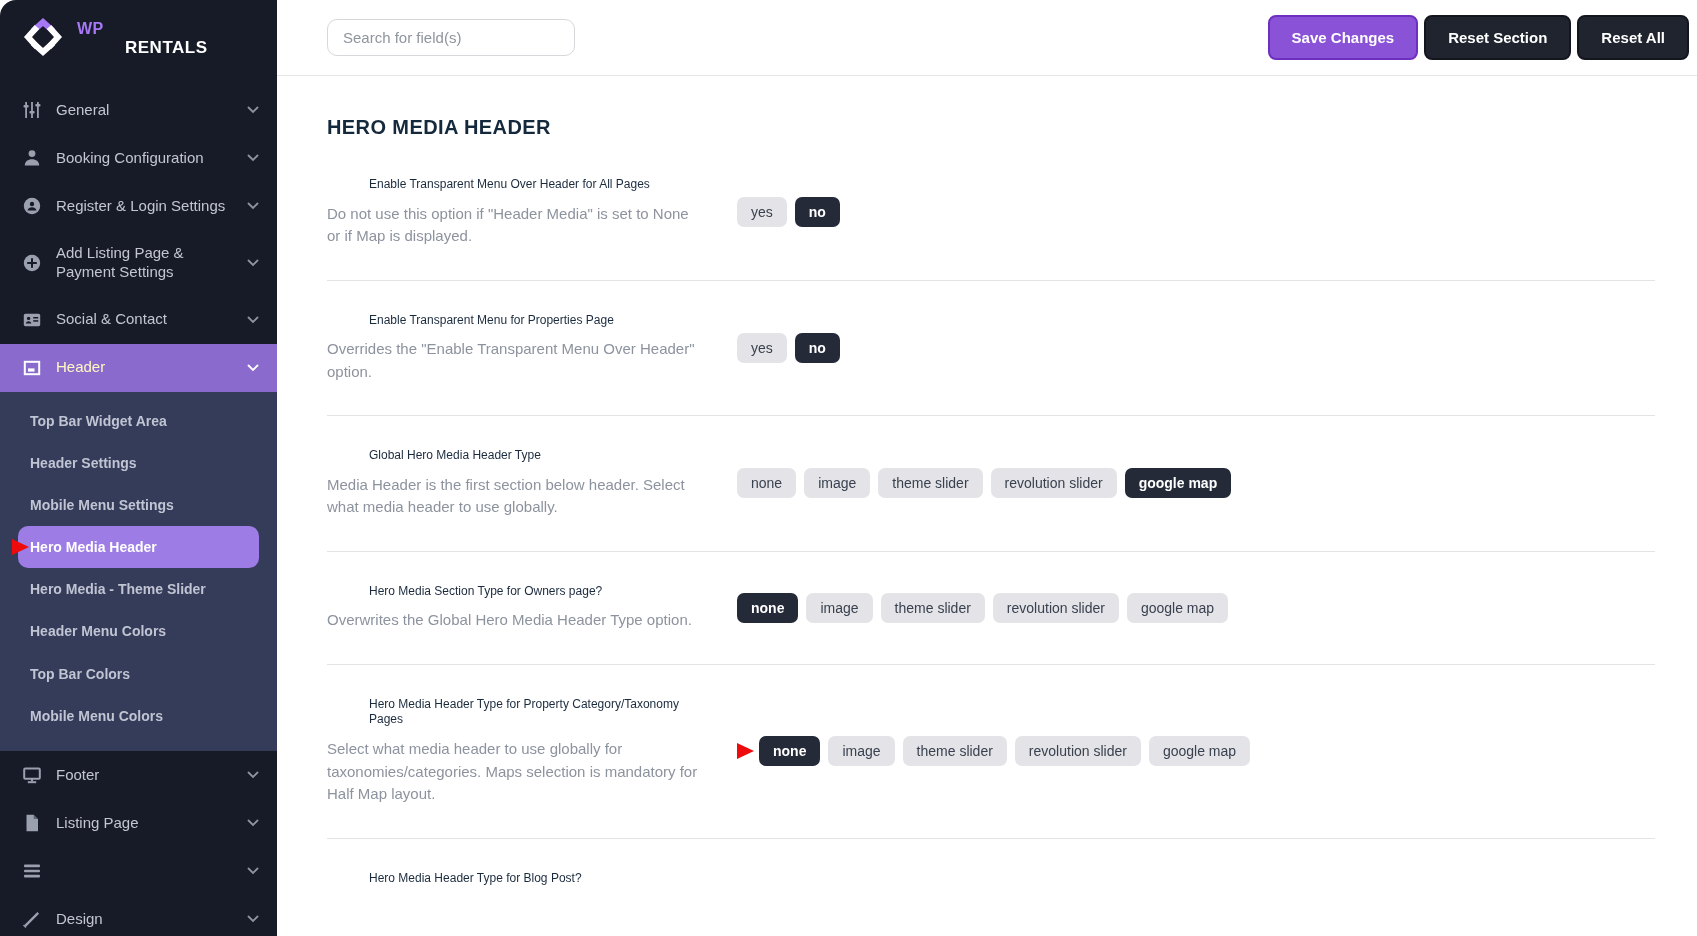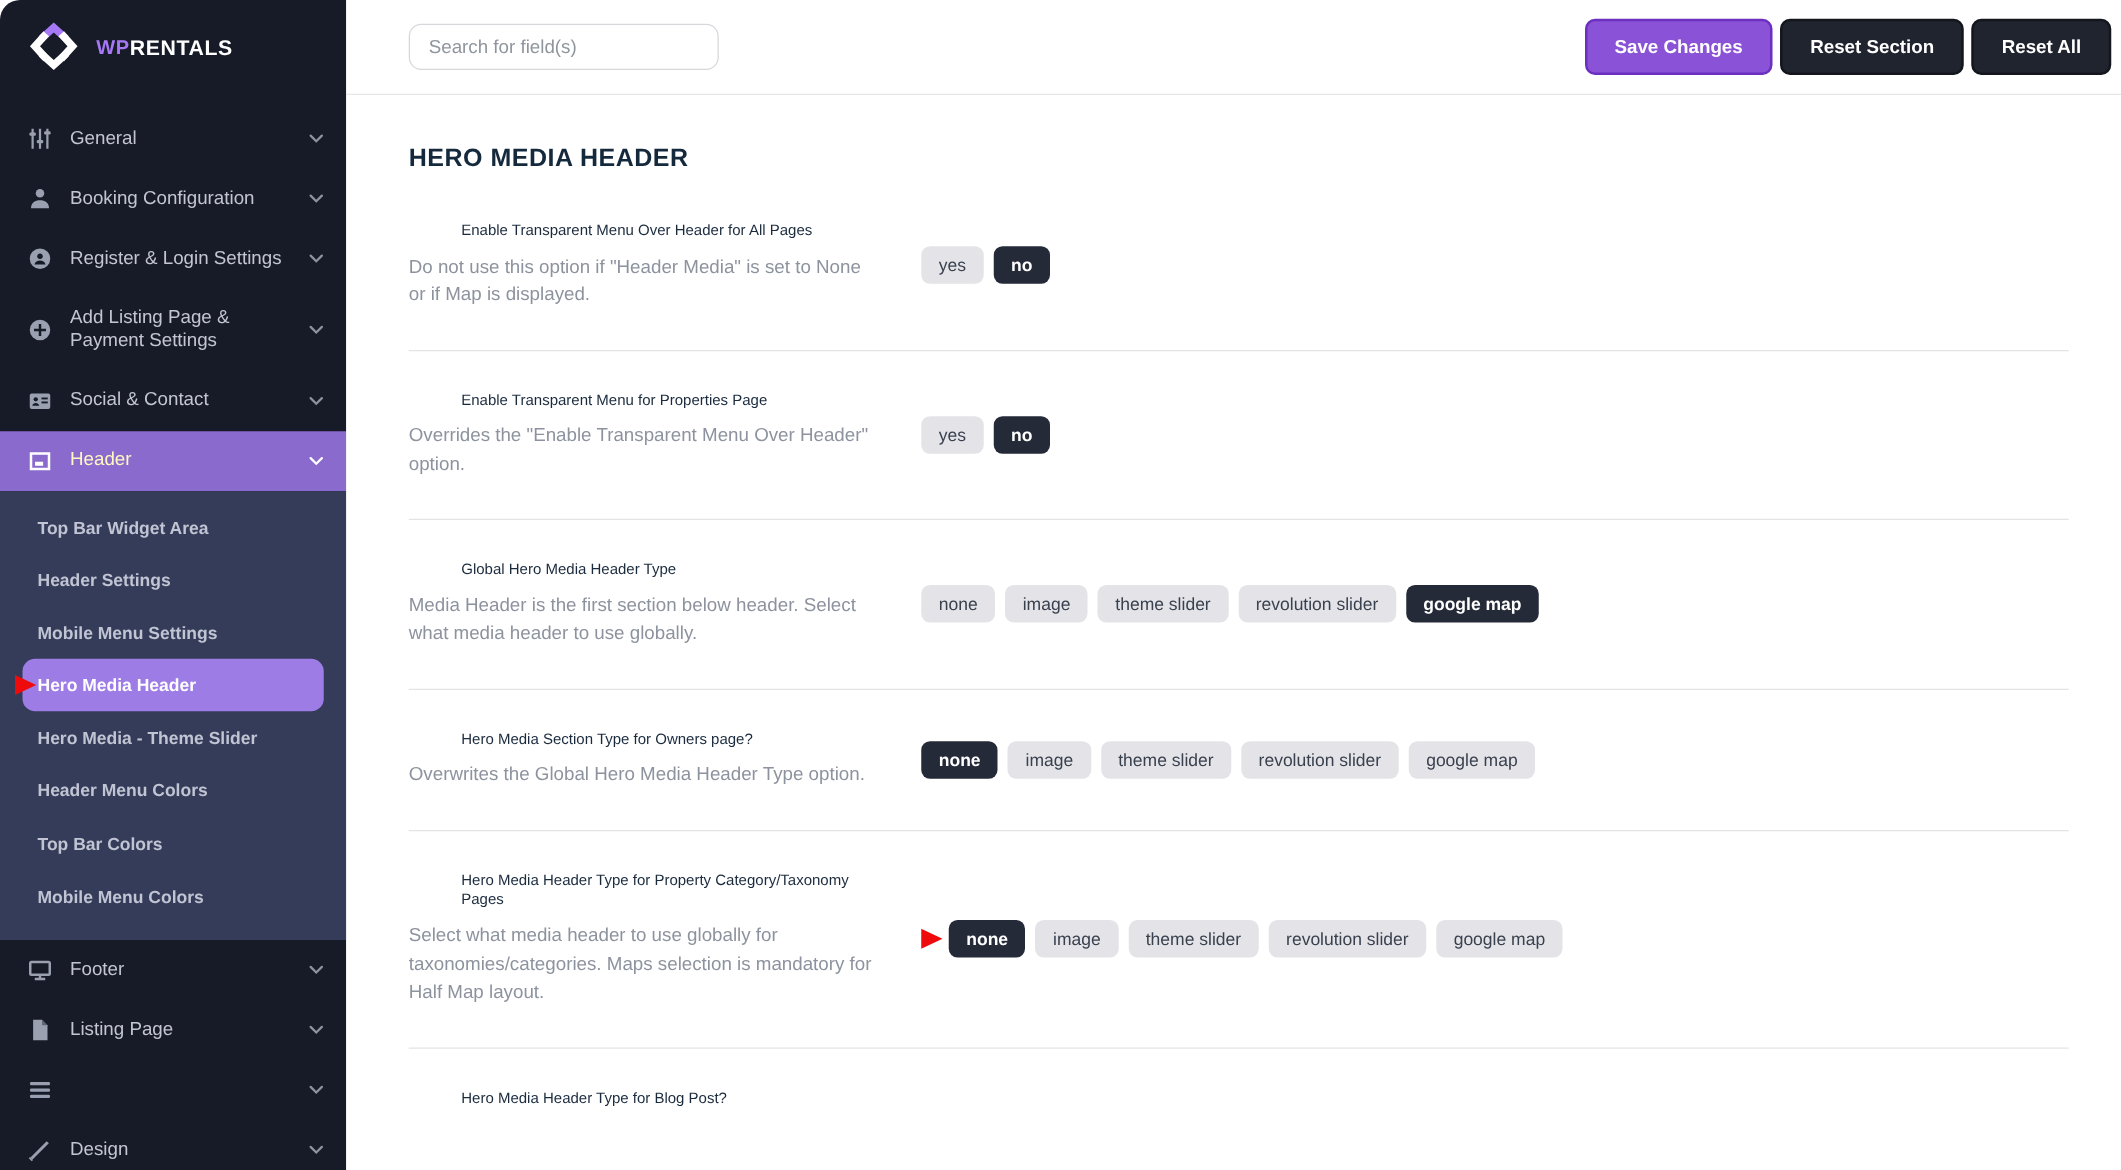--- a/index.html
+++ b/index.html
@@ -4,23 +4,23 @@
 <style>
   * { margin:0; padding:0; box-sizing:border-box; }
   html,body { width:1697px; height:936px; overflow:hidden; background:#fff;
     font-family:"Liberation Sans", sans-serif; }
   .app { display:flex; width:1697px; height:936px; }
 
   
   .sidebar { width:277px; flex-shrink:0; background:var(--sidebar-bg,#171b27);
     border-top-left-radius:16px; color:#c3c6d2; overflow:hidden; }
   .logo { display:flex; align-items:center; gap:13px; padding:16px 20px 24px 22px; }
-  .logo-text { display:flex; flex-direction:row; line-height:1.2; }
+  .logo-text { display:flex; flex-direction:column; line-height:1.2; }
   .logo-wp { color:var(--logo-purple,#a678f5); font-weight:700; font-size:16px; letter-spacing:.5px; }
-  .logo-rentals { color:#fff; font-weight:700; font-size:17px; letter-spacing:.5px; }
+  .logo-rentals { color:#fff; font-weight:700; font-size:17px; letter-spacing:.5px;margin-left:48px; }
 
   .nav-item { display:flex; align-items:center; gap:14px; padding:14px 18px 14px 22px;
     font-size:15px; color:#c3c6d2; cursor:pointer; line-height:1.25; }
   .nav-item .ico { width:20px; height:20px; flex-shrink:0; display:flex; align-items:center;
     justify-content:center; color:#9ba0b0; }
   .nav-item .lbl { flex:1; }
   .nav-item .chev { margin-left:auto; color:#8f93a1; flex-shrink:0; display:flex; }
   .nav-item.active { background:var(--active-item-bg,#8b6ace); color:#fef9c3; }
   .nav-item.active .ico, .nav-item.active .chev { color:#fff; }
 

